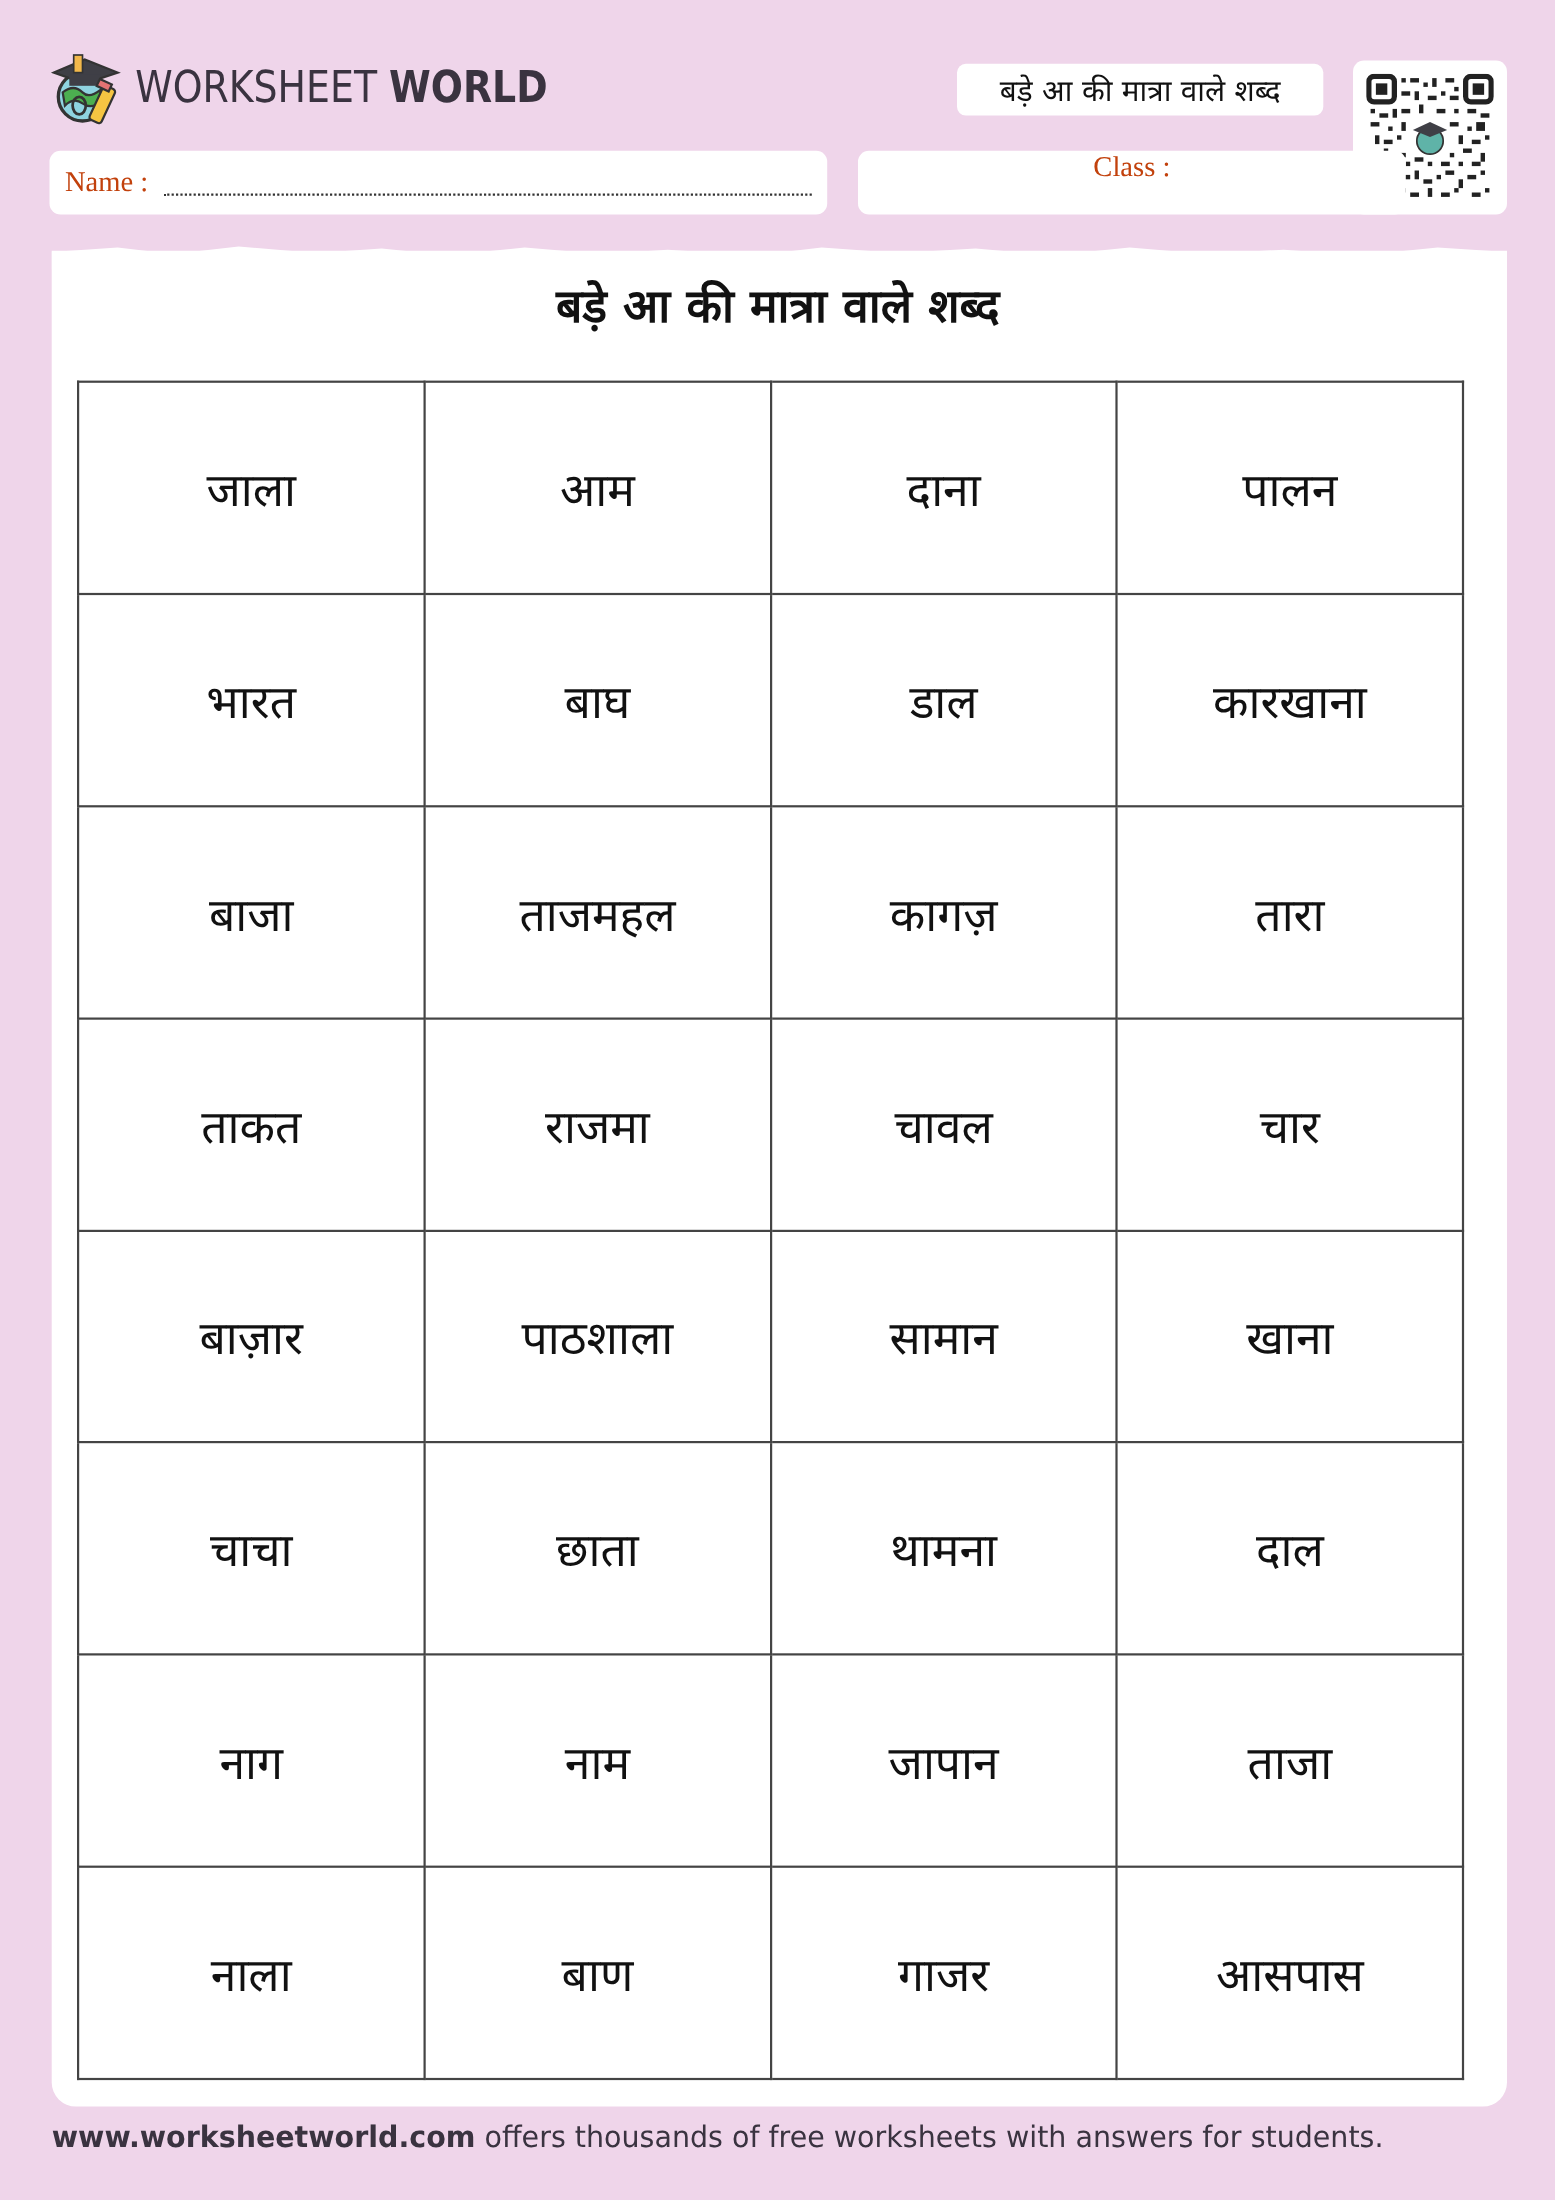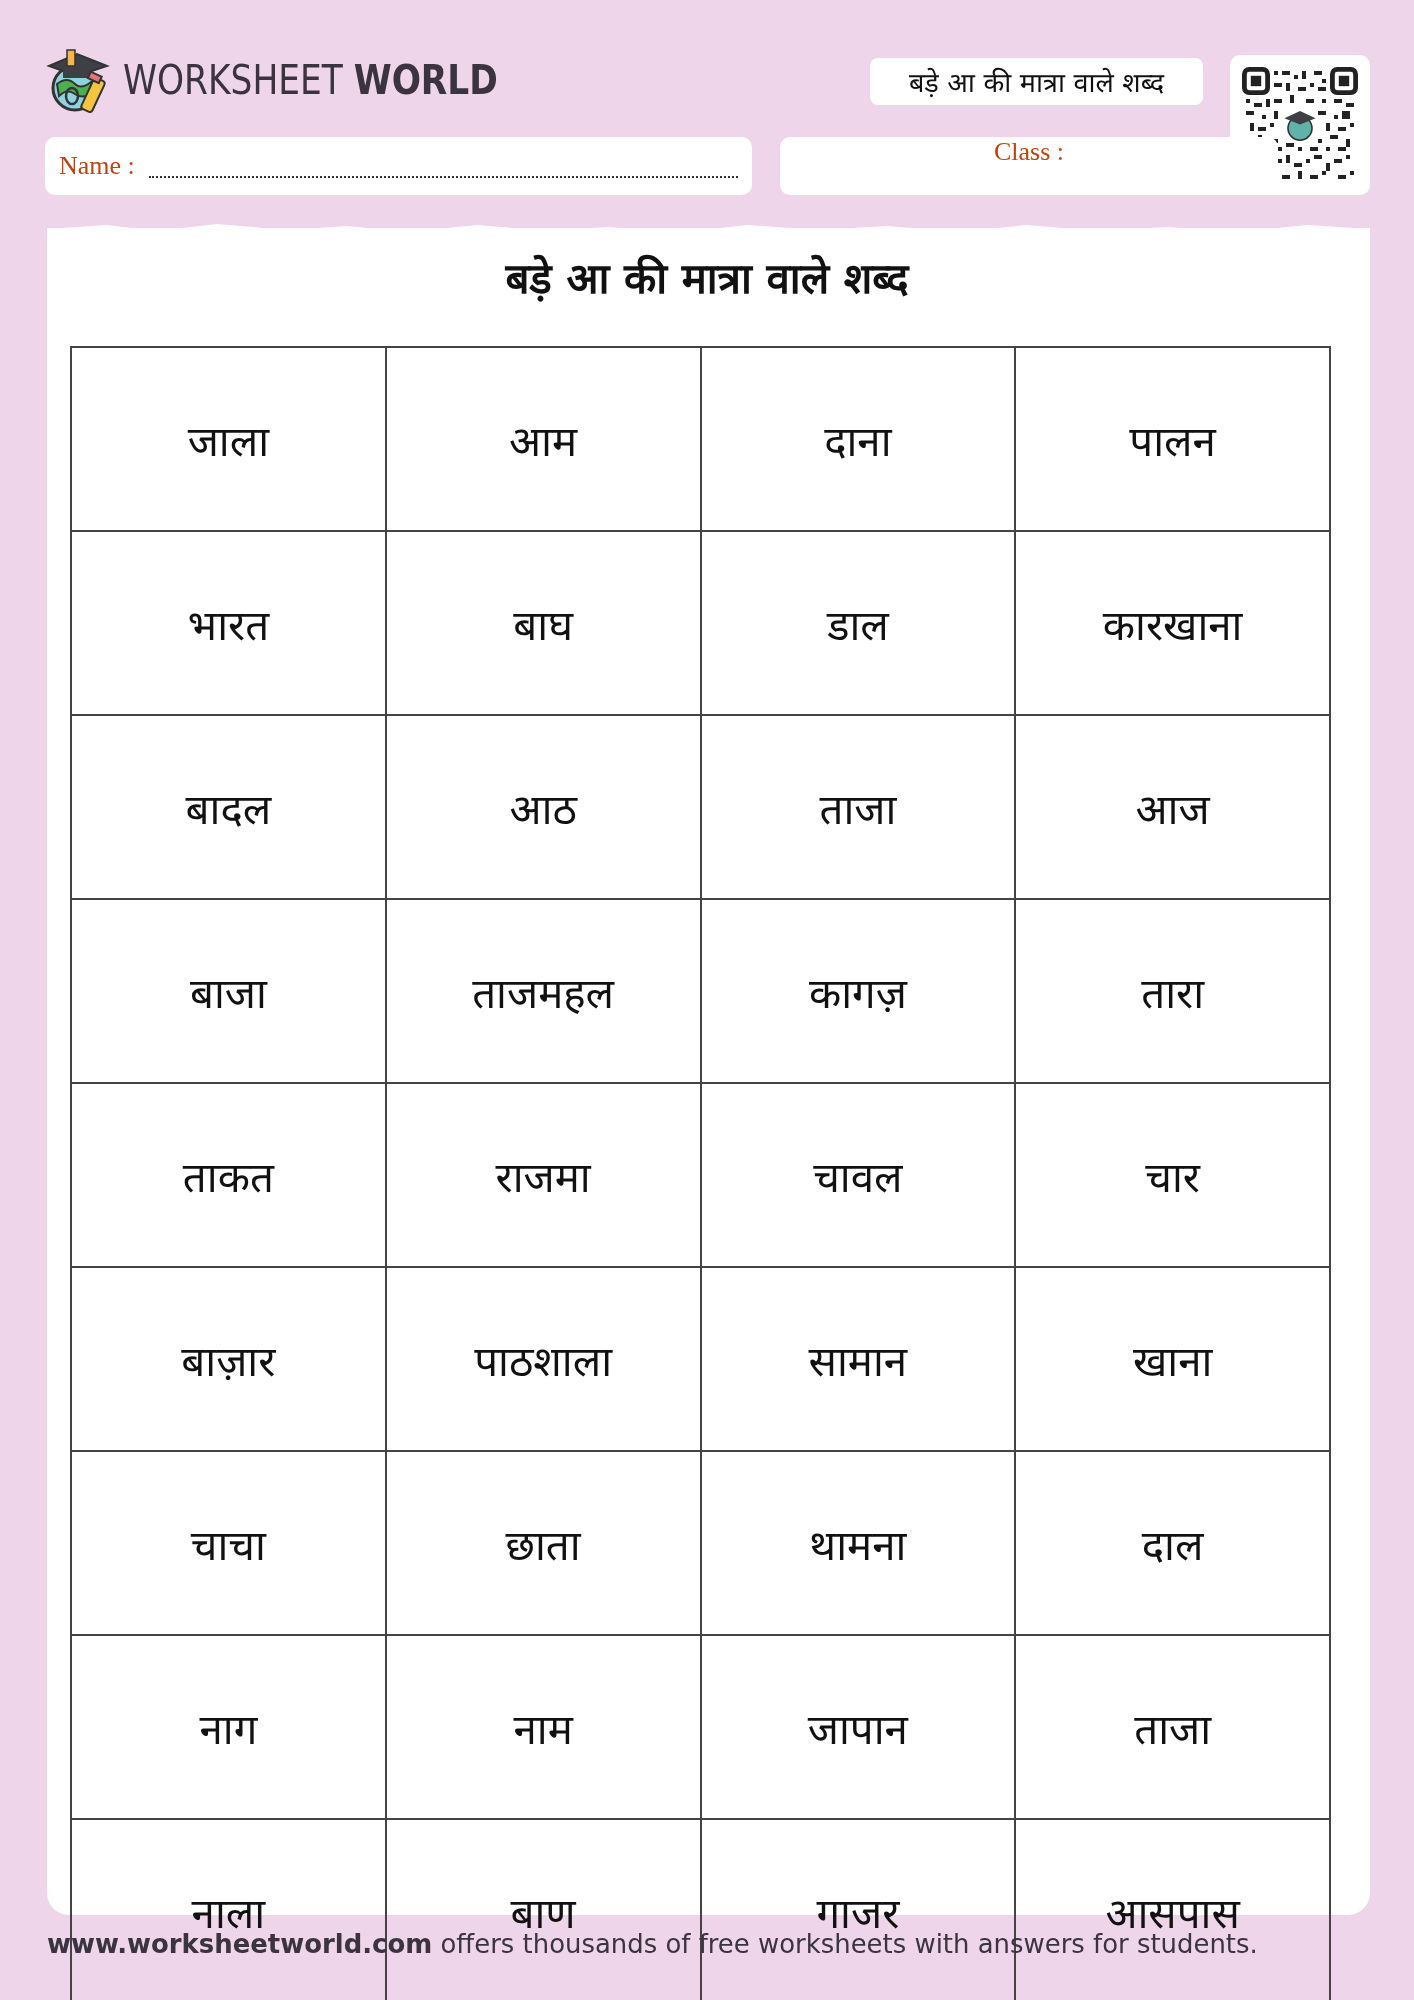--- a/index.html
+++ b/index.html
@@ -189,26 +189,20 @@
       <td>दाना</td>
       <td>पालन</td>
     </tr>
     <tr>
       <td>भारत</td>
       <td>बाघ</td>
       <td>डाल</td>
       <td>कारखाना</td>
     </tr>
     <tr>
-      <td>बादल</td>
-      <td>आठ</td>
-      <td>ताजा</td>
-      <td>आज</td>
-    </tr>
-    <tr>
       <td>बाजा</td>
       <td>ताजमहल</td>
       <td>कागज़</td>
       <td>तारा</td>
     </tr>
     <tr>
       <td>ताकत</td>
       <td>राजमा</td>
       <td>चावल</td>
       <td>चार</td>

